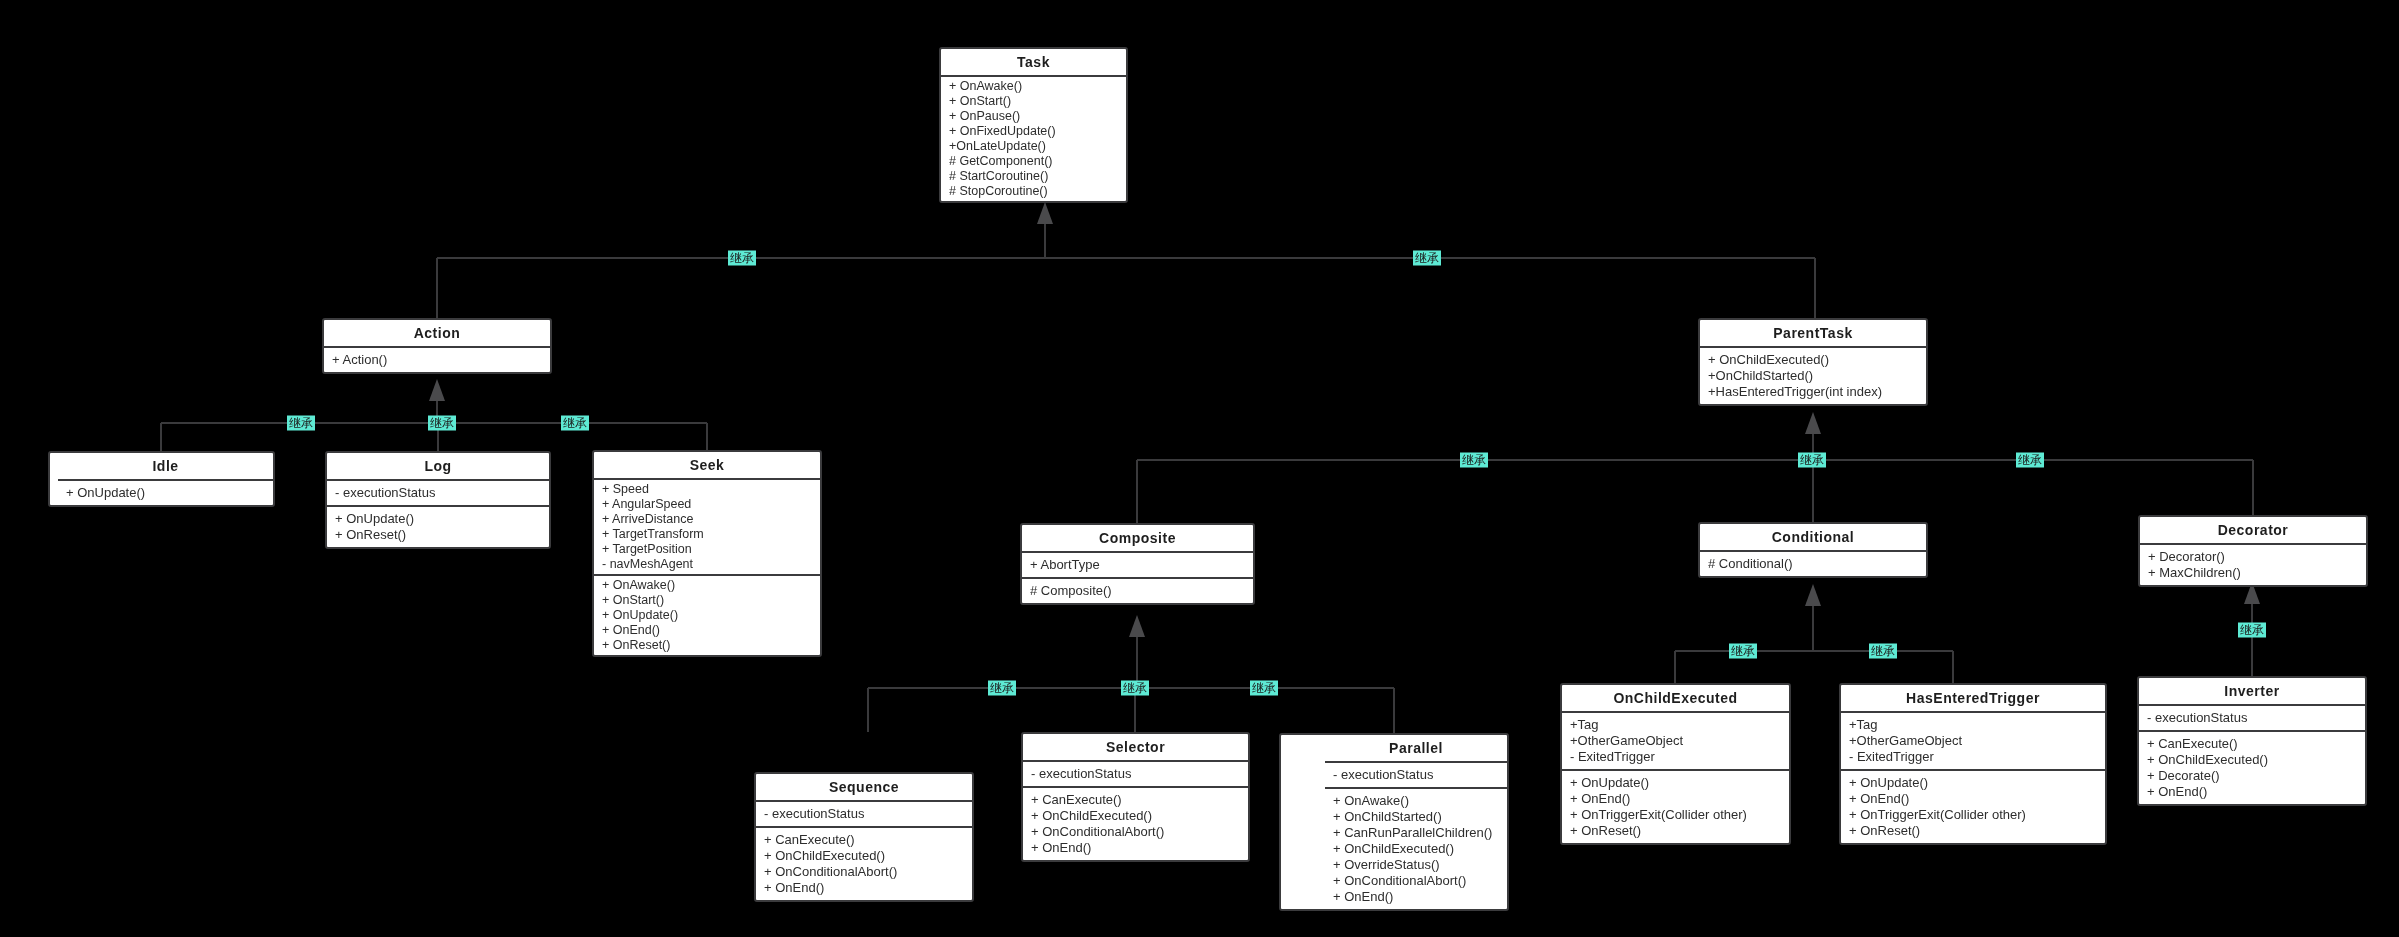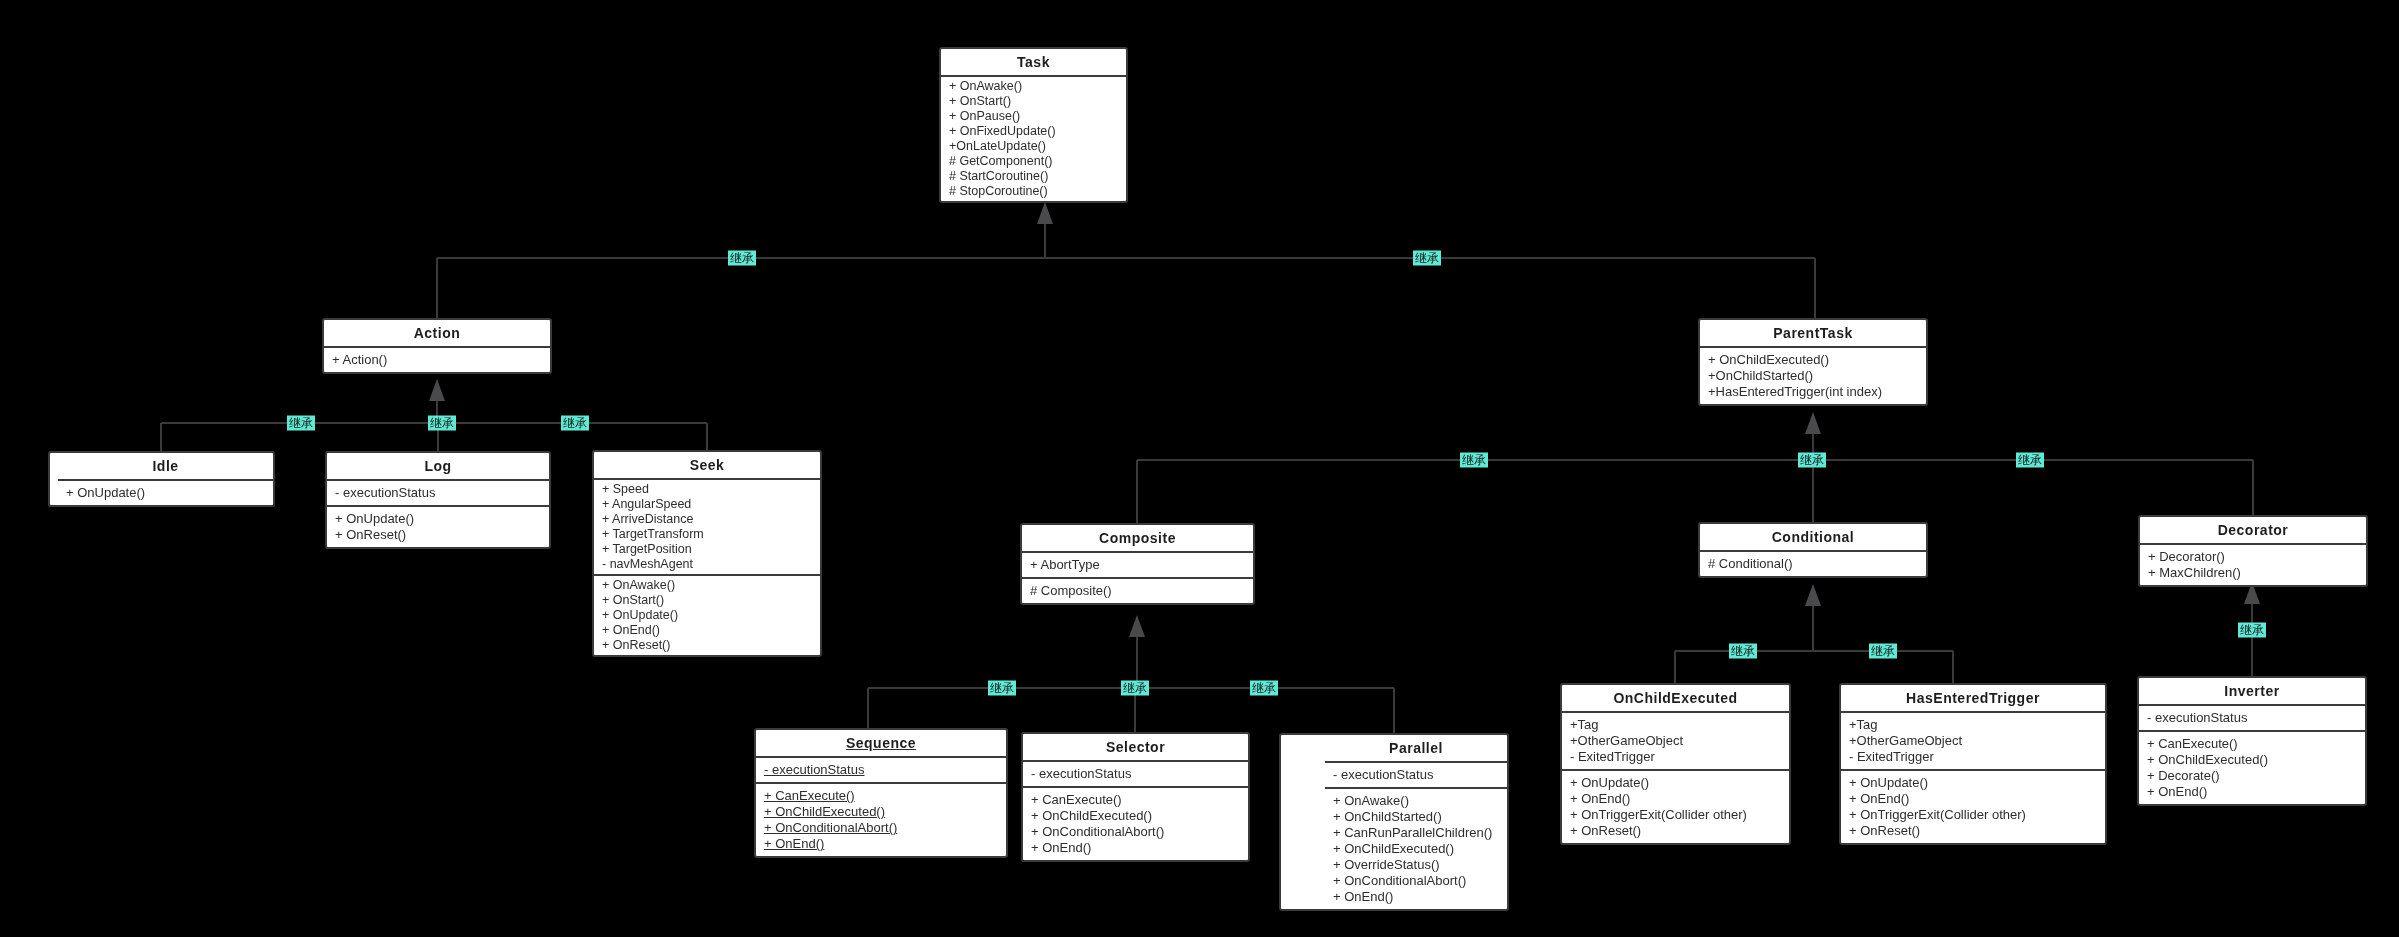--- a/index.html
+++ b/index.html
@@ -140,21 +140,21 @@
   </div>
 
   <div class="uml-box" style="left:2138px;top:515px;width:230px;">
     <div class="uml-title">Decorator</div>
     <div class="uml-sec">
       <div class="uml-row">+ Decorator()</div>
       <div class="uml-row">+ MaxChildren()</div>
     </div>
   </div>
 
-  <div class="uml-box" style="left:754px;top:728px;width:254px;text-decoration:underline;">
+  <div class="uml-box" style="left:754px;top:772px;width:220px;">
     <div class="uml-title">Sequence</div>
     <div class="uml-sec">
       <div class="uml-row">- executionStatus</div>
     </div>
     <div class="uml-sec">
       <div class="uml-row">+ CanExecute()</div>
       <div class="uml-row">+ OnChildExecuted()</div>
       <div class="uml-row">+ OnConditionalAbort()</div>
       <div class="uml-row">+ OnEnd()</div>
     </div>

